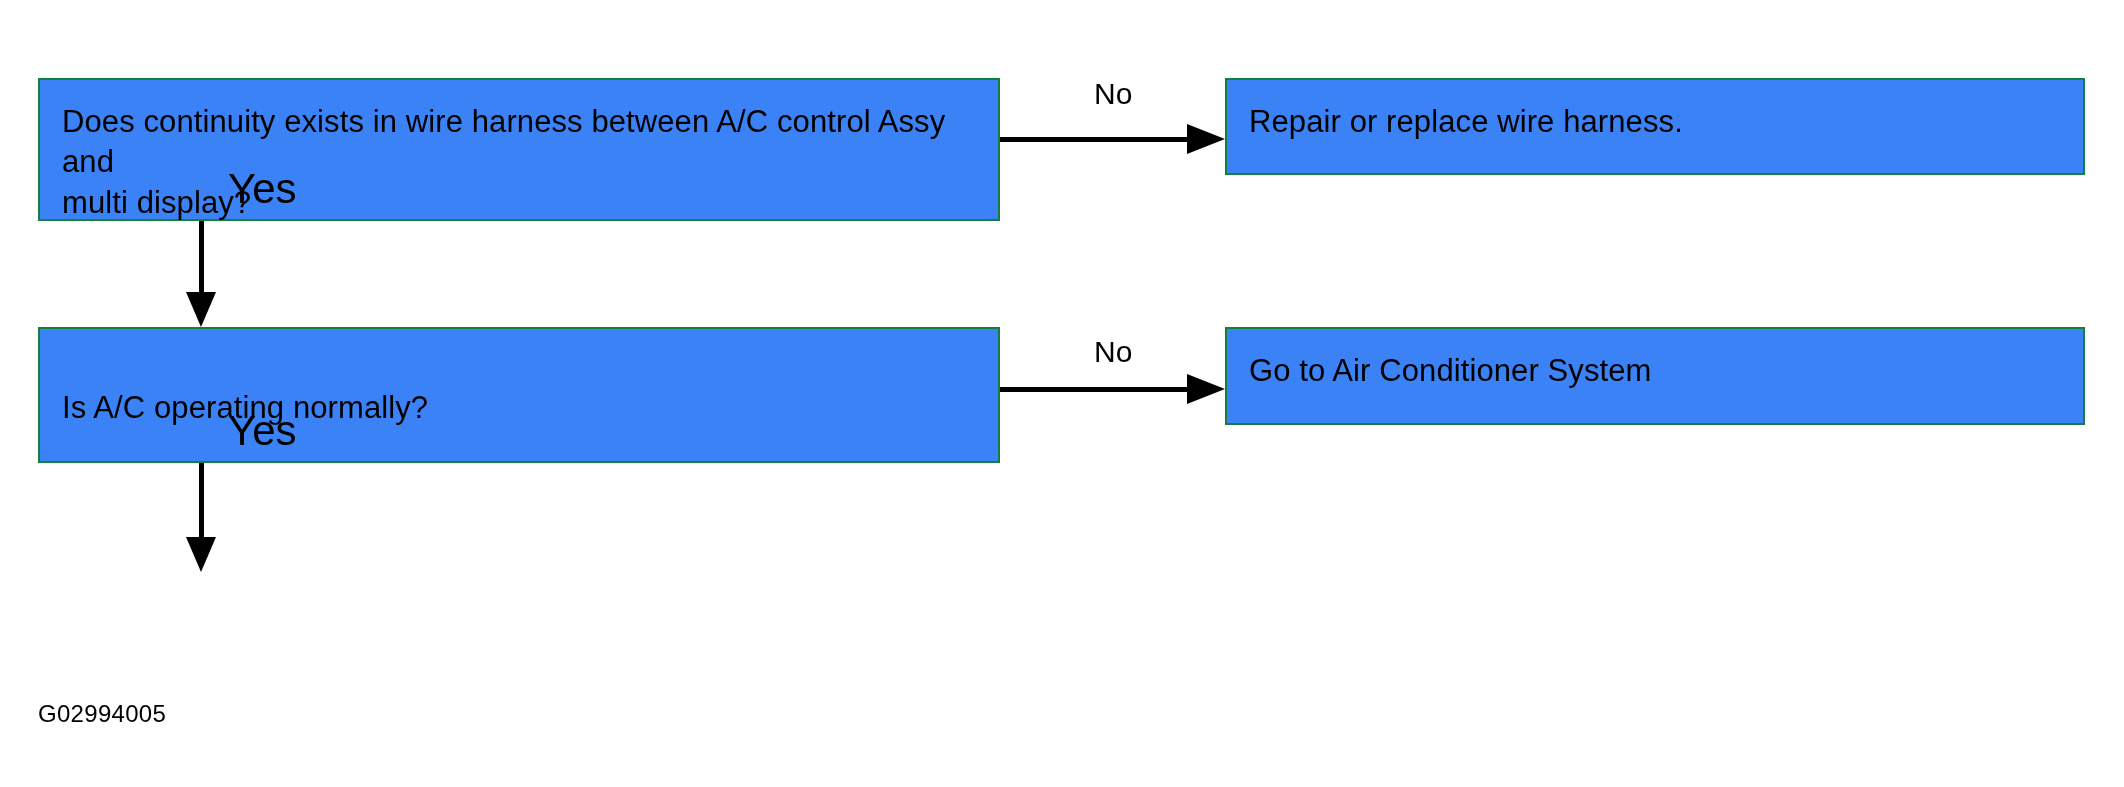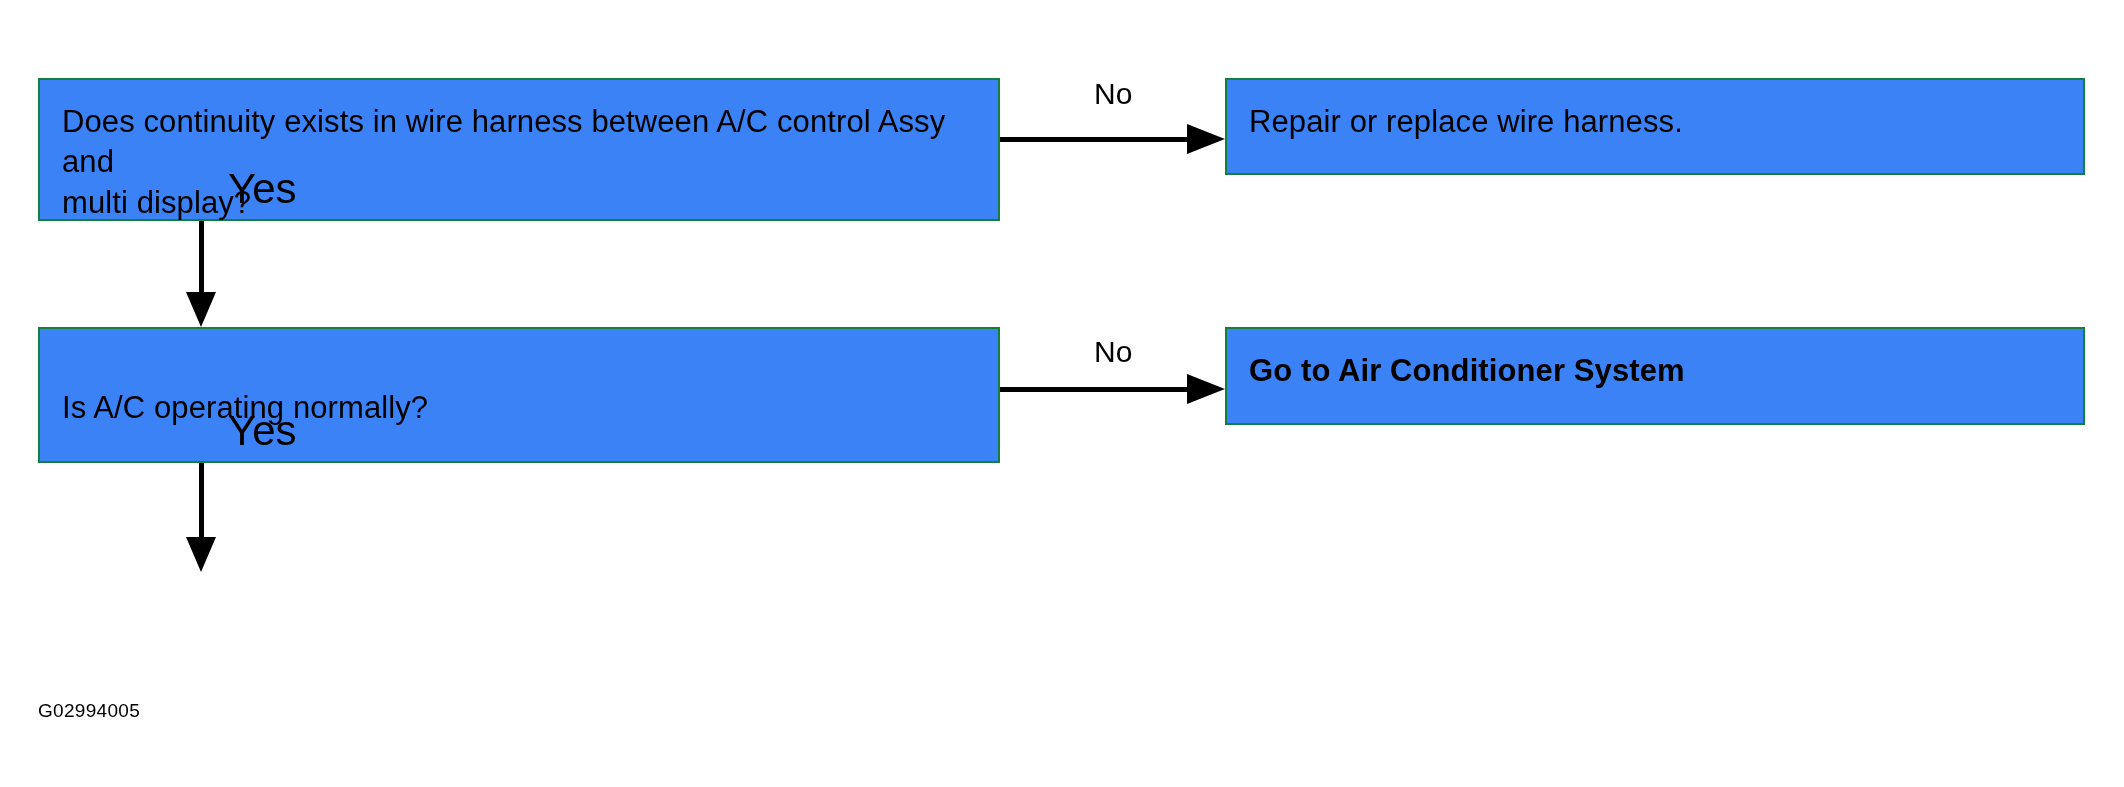--- a/index.html
+++ b/index.html
@@ -37,21 +37,21 @@
   #node-q1   { left: 38px;   top: 78px;  width: 962px; height: 143px; }
   #node-q1 .node-text { top: 22px; }
 
   #node-a1   { left: 1225px; top: 78px;  width: 860px; height: 97px; }
   #node-a1 .node-text { top: 22px; }
 
   #node-q2   { left: 38px;   top: 327px; width: 962px; height: 136px; }
   #node-q2 .node-text { top: 59px; }
 
   #node-a2   { left: 1225px; top: 327px; width: 860px; height: 98px; }
-  #node-a2 .node-text { top: 22px; font-weight: bold; }
+  #node-a2 .node-text { top: 22px; }
 
   #node-end  { left: 38px;   top: 580px; width: 962px; height: 98px; }
   #node-end .node-text { top: 28px; }
 
   
   .conn-line-v {
     position: absolute;
     width: 5px;
     background: #000000;
   }
@@ -85,21 +85,21 @@
   }
   .edge-label.small {
     font-size: 30px;
     margin-left: 24px;
   }
   #figure-id {
     position: absolute;
     left: 38px;
     top: 700px;
     color: #000000;
-    font-size: 19px;
+    font-size: 24px;
     letter-spacing: 0.3px;
     white-space: nowrap;
   }
 
   
   #edge-yes-1-line  { left: 199px; top: 221px; height: 75px; }
   #edge-yes-1-arrow { left: 186px; top: 292px; }
   #edge-yes-1-label { left: 228px; top: 168px; }
 
   

